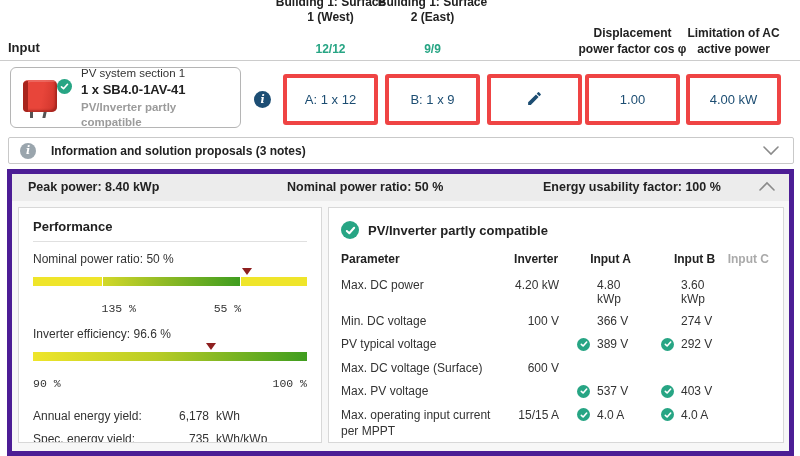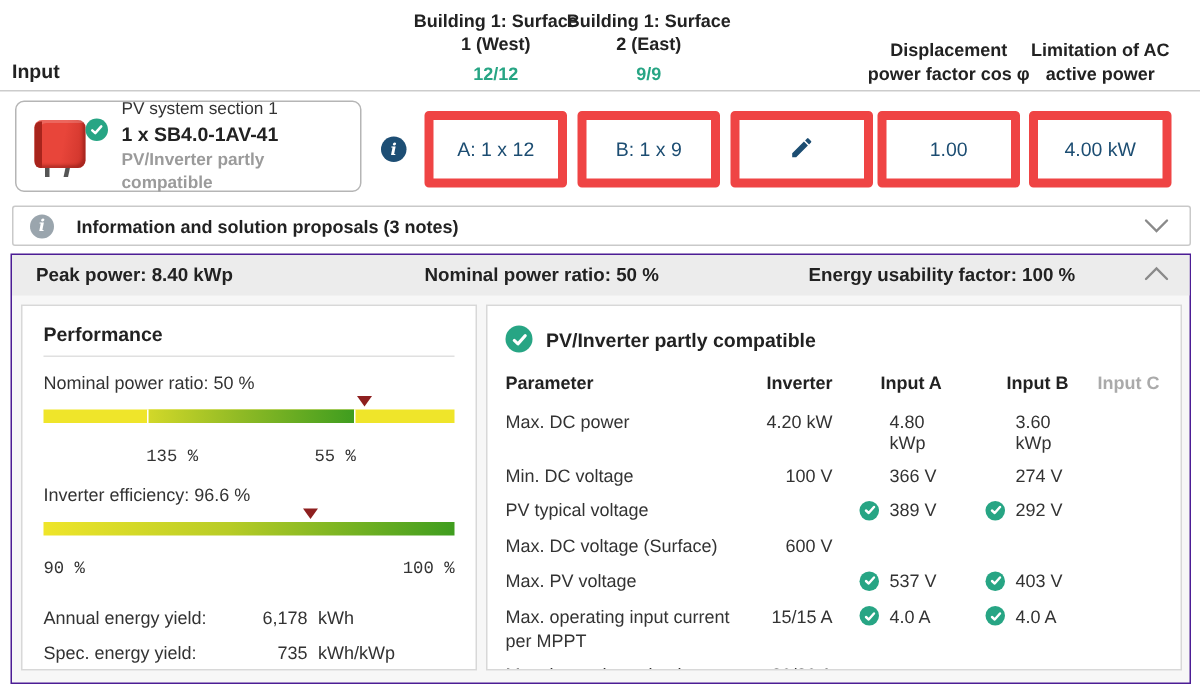--- a/index.html
+++ b/index.html
@@ -3,21 +3,21 @@
 <meta charset="utf-8">
 <style>
   * { box-sizing: border-box; margin: 0; padding: 0; }
   body { background: #fff; font-family: "Liberation Sans", sans-serif; color: #333; }
   .screen { position: relative; width: 800px; height: 456px; background: #fff; overflow: hidden; }
 
   
   .header { position: absolute; top: 0; left: 0; right: 0; height: 61px; border-bottom: 1px solid #ccc; }
   .type-label { position: absolute; left: 8px; bottom: 5px; font-weight: bold; font-size: 13px; color: #222; }
   .hcol { position: absolute; bottom: 3px; text-align: center; font-size: 12px; font-weight: bold; color: #222; line-height: 1.28; }
-  .hcol .hval { margin-top: 4px; color: #27a584; font-weight: bold; }
+  .hcol .hval { margin-top: 16px; color: #27a584; font-weight: bold; }
   .hcol1 { left: 270px; width: 121px; }
   .hcol2 { left: 372px; width: 121px; }
   .hcol3 { left: 570px; width: 125px; }
   .hcol4 { left: 671px; width: 125px; }
 
   
   .sys-card { position: absolute; left: 10px; top: 67px; width: 231px; height: 61px;
     background: #fff; border: 1px solid #b5b5b5; border-radius: 6px;
     display: flex; align-items: center; padding: 0 8px 0 12px; cursor: pointer; }
   .inv-img { position: relative; width: 36px; height: 40px; flex: 0 0 36px; }
@@ -30,35 +30,35 @@
   .badge { width: 15px; height: 15px; border-radius: 50%; background: #27a584; display: inline-flex; align-items: center; justify-content: center; }
   .card-badge { position: absolute; left: 46px; top: 11px; }
   .card-text { margin-left: 22px; line-height: 1.25; }
   .card-title { font-size: 11.5px; color: #333; }
   .card-model { font-size: 13px; font-weight: bold; color: #222; margin-top: 2px; }
   .card-status { font-size: 11.5px; font-weight: bold; color: #9b9b9b; margin-top: 2px; }
   .info-dot { position: absolute; left: 254px; top: 91px; width: 17px; height: 17px; border-radius: 50%;
     background: #1d4e74; color: #fff; display: flex; align-items: center; justify-content: center;
     font-family: "DejaVu Serif", serif; font-style: italic; font-weight: bold; font-size: 11px; cursor: pointer; }
   .btn { position: absolute; top: 74px; width: 95px; height: 51px; background: #fff;
-    border: 6px solid #ef4444; border-radius: 3px; color: #1c4d72; font-size: 13px;
+    border: 4px solid #ef4444; border-radius: 3px; color: #1c4d72; font-size: 13px;
     display: flex; align-items: center; justify-content: center; cursor: pointer; font-family: inherit; }
   .btn1 { left: 283px; } .btn2 { left: 385px; } .btn3 { left: 487px; } .btn4 { left: 585px; } .btn5 { left: 686px; }
 
   
   .info-row { position: absolute; left: 8px; right: 6px; top: 137px; height: 27px; background: #fff;
     border: 1px solid #c9c9c9; border-radius: 2px; display: flex; align-items: center; cursor: pointer; }
   .gray-dot { width: 16px; height: 16px; border-radius: 50%; background: #9aa5ad; color: #fff;
     display: flex; align-items: center; justify-content: center; margin-left: 11px;
     font-family: "DejaVu Serif", serif; font-style: italic; font-weight: bold; font-size: 11px; }
   .info-label { margin-left: 15px; font-weight: bold; font-size: 12px; color: #222; }
   .chev { margin-left: auto; margin-right: 14px; display: flex; }
 
   
-  .acc { position: absolute; left: 7px; right: 6px; top: 169px; bottom: 0; border: 1px solid #4c1d95; background: #f7f7f7; }
+  .acc { position: absolute; left: 7px; right: 6px; top: 169px; bottom: 0; border: 5px solid #4c1d95; background: #f7f7f7; }
   .acc-head { position: relative; height: 27px; background: #ececec; font-weight: bold; font-size: 12.5px; color: #222; cursor: pointer; }
   .acc-head span { position: absolute; top: 6px; }
   .sum1 { left: 16px; } .sum2 { left: 275px; } .sum3 { left: 531px; }
   .acc-chev { position: absolute; right: 14px; top: 8px; }
   .acc-body { position: absolute; top: 27px; left: 0; right: 0; bottom: 0; }
   .panel { position: absolute; top: 6px; bottom: 8px; background: #fff; border: 1px solid #d8d8d8; overflow: hidden; }
   .panel-left { left: 6px; width: 304px; padding: 11px 14px; }
   .panel-right { left: 316px; right: 5px; padding: 11px 12px; }
 
   

